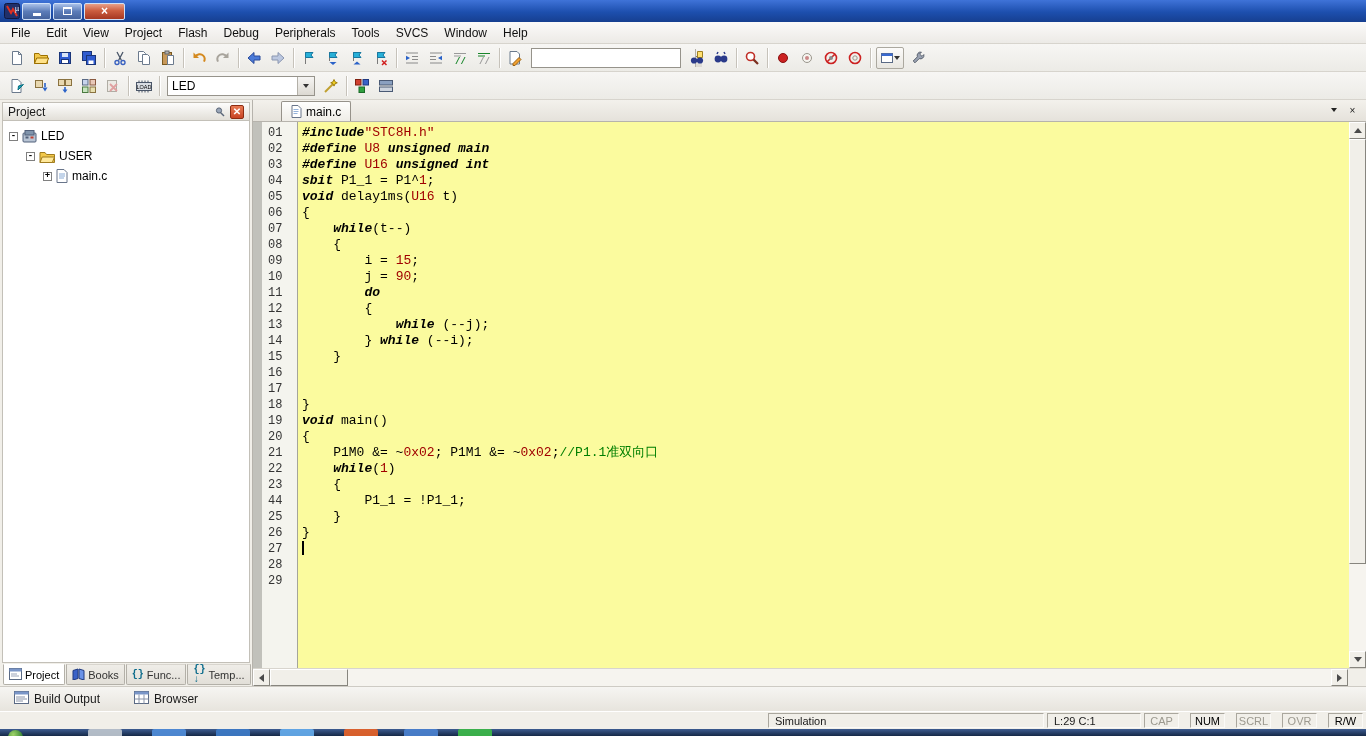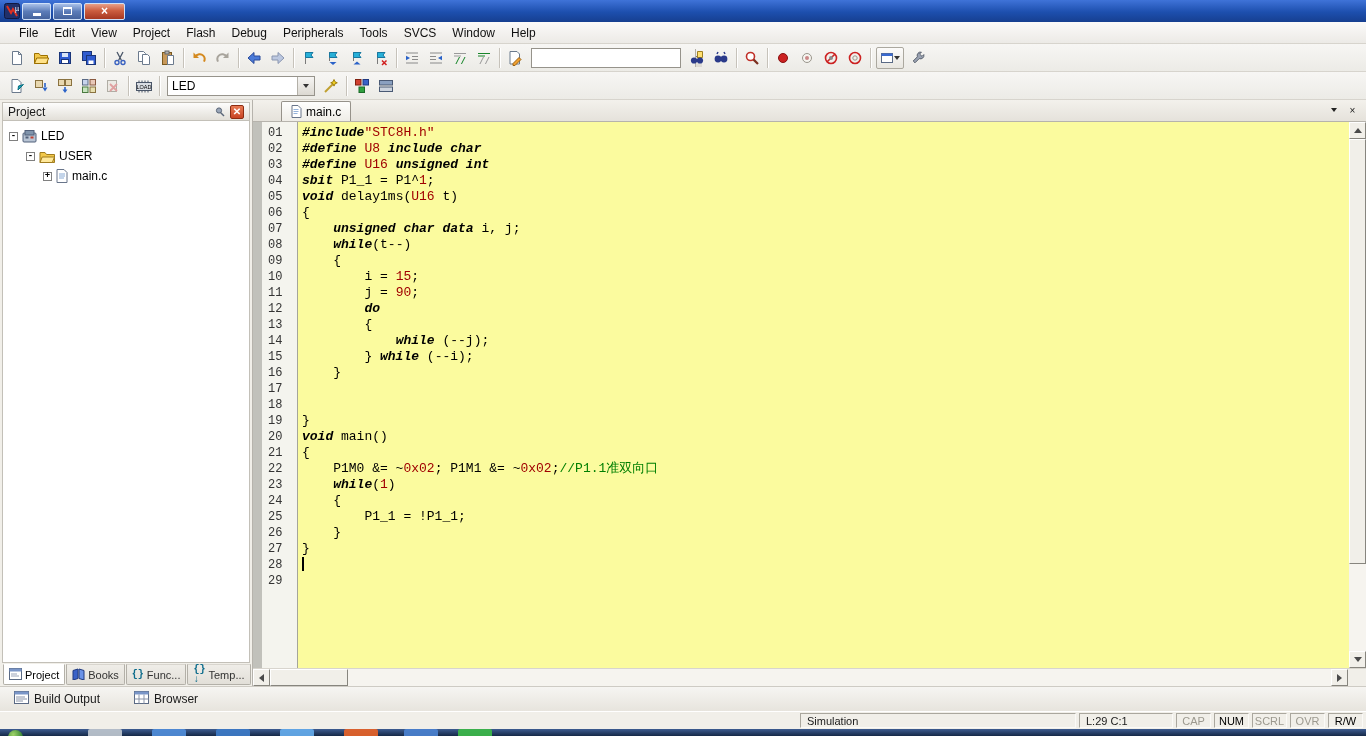--- a/index.html
+++ b/index.html
@@ -13,21 +13,21 @@
   .titlebar { flex:0 0 22px; background:linear-gradient(#3f73d8,#1d4fae 55%,#163f90); display:flex; align-items:center; padding:0 4px; color:#fff; }
   .app-icon { width:16px; height:16px; flex:0 0 16px; }
   .title-text { flex:1; margin-left:5px; white-space:nowrap; overflow:hidden; text-shadow:0 1px 1px rgba(0,0,0,.55); }
   .win-btn { width:29px; height:17px; margin-left:2px; border:1px solid #cfe0f8; border-radius:2px; display:flex; align-items:center; justify-content:center; }
   .win-btn.minb,.win-btn.maxb { background:linear-gradient(#a9c0e8,#5b7cb8 50%,#45639d); }
   .win-btn.closeb { width:41px; background:linear-gradient(#e8a088,#cc5e40 45%,#a63822); color:#fff; font-size:12px; font-weight:bold; line-height:10px; }
   .min-glyph { width:8px; height:3px; background:#fff; margin-top:7px; }
   .max-glyph { width:9px; height:8px; border:1px solid #fff; border-top-width:2px; }
 
   
-  .menubar { flex:0 0 22px; background:linear-gradient(#fbfaf9,#eceae6); border-bottom:1px solid #d7d4cd; display:flex; align-items:center; padding-left:11px; }
+  .menubar { flex:0 0 22px; background:linear-gradient(#fbfaf9,#eceae6); border-bottom:1px solid #d7d4cd; display:flex; align-items:center; padding-left:3px; }
   .menu-item { padding:3px 8px; color:#101010; }
 
   
   .toolbar { flex:0 0 28px; background:linear-gradient(#f7f6f4,#ecebe6); border-bottom:1px solid #d7d4cd; display:flex; align-items:center; padding:0 5px; }
   .tbtn { width:24px; height:24px; display:flex; align-items:center; justify-content:center; flex:0 0 24px; }
   .tsep { width:1px; height:20px; background:#c6c2ba; box-shadow:1px 0 0 #ffffff; margin:0 3px; flex:0 0 1px; }
   .tcombo { height:20px; background:#fff; border:1px solid #96938b; display:flex; align-items:center; margin:0 4px; }
   .tcombo.find { width:150px; }
   .tcombo.target { width:148px; }
   .tcombo input,.tcombo .combo-text { flex:1; border:0; outline:0; background:transparent; font:12px "Liberation Sans",sans-serif; padding:0 4px; color:#000; }
@@ -528,35 +528,34 @@
             <div class="num">14</div>
             <div class="num">15</div>
             <div class="num">16</div>
             <div class="num">17</div>
             <div class="num">18</div>
             <div class="num">19</div>
             <div class="num">20</div>
             <div class="num">21</div>
             <div class="num">22</div>
             <div class="num">23</div>
-            <div class="num">24</div>
+            <div class="num">44</div>
             <div class="num">25</div>
             <div class="num">26</div>
             <div class="num">27</div>
             <div class="num">28</div>
             <div class="num">29</div>
           </div>
         <div class="code-area">
             <div class="code-line"><span class="tok-k">#include</span><span class="tok-l">"STC8H.h"</span></div>
-            <div class="code-line"><span class="tok-k">#define</span><span class="tok-p"> </span><span class="tok-l">U8</span><span class="tok-p"> </span><span class="tok-k">include char</span></div>
+            <div class="code-line"><span class="tok-k">#define</span><span class="tok-p"> </span><span class="tok-l">U8</span><span class="tok-p"> </span><span class="tok-k">unsigned main</span></div>
             <div class="code-line"><span class="tok-k">#define</span><span class="tok-p"> </span><span class="tok-l">U16</span><span class="tok-p"> </span><span class="tok-k">unsigned int</span></div>
             <div class="code-line"><span class="tok-k">sbit</span><span class="tok-p"> P1_1 = P1^</span><span class="tok-l">1</span><span class="tok-p">;</span></div>
             <div class="code-line"><span class="tok-k">void</span><span class="tok-p"> delay1ms(</span><span class="tok-l">U16</span><span class="tok-p"> t)</span></div>
             <div class="code-line"><span class="tok-p">{</span></div>
-            <div class="code-line"><span class="tok-p">    </span><span class="tok-k">unsigned char data</span><span class="tok-p"> i, j;</span></div>
             <div class="code-line"><span class="tok-p">    </span><span class="tok-k">while</span><span class="tok-p">(t--)</span></div>
             <div class="code-line"><span class="tok-p">    {</span></div>
             <div class="code-line"><span class="tok-p">        i = </span><span class="tok-l">15</span><span class="tok-p">;</span></div>
             <div class="code-line"><span class="tok-p">        j = </span><span class="tok-l">90</span><span class="tok-p">;</span></div>
             <div class="code-line"><span class="tok-p">        </span><span class="tok-k">do</span></div>
             <div class="code-line"><span class="tok-p">        {</span></div>
             <div class="code-line"><span class="tok-p">            </span><span class="tok-k">while</span><span class="tok-p"> (--j);</span></div>
             <div class="code-line"><span class="tok-p">        } </span><span class="tok-k">while</span><span class="tok-p"> (--i);</span></div>
             <div class="code-line"><span class="tok-p">    }</span></div>
             <div class="code-line"></div>
@@ -616,21 +615,21 @@
             <path d="M5 3.5v9M10 3.5v9M.5 8h14" stroke="#8a94a8"></path>
           </svg></span>
         <span>Browser</span>
       </span>
     </div>
 
   <div class="statusbar">
     <span class="sb-spacer"></span>
     <span class="sb-box sb-mode">Simulation</span>
     <span class="sb-box sb-pos">L:29 C:1</span>
-    <span style="display:flex;gap:3px">
+    <span style="display:flex;gap:11px">
         <div class="sb-box sb-ind">CAP</div>
         <div class="sb-box sb-ind active">NUM</div>
         <div class="sb-box sb-ind">SCRL</div>
         <div class="sb-box sb-ind">OVR</div>
         <div class="sb-box sb-ind active">R/W</div>
       </span>
   </div>
 
   <div class="taskbar">
     <div class="orb"></div>

